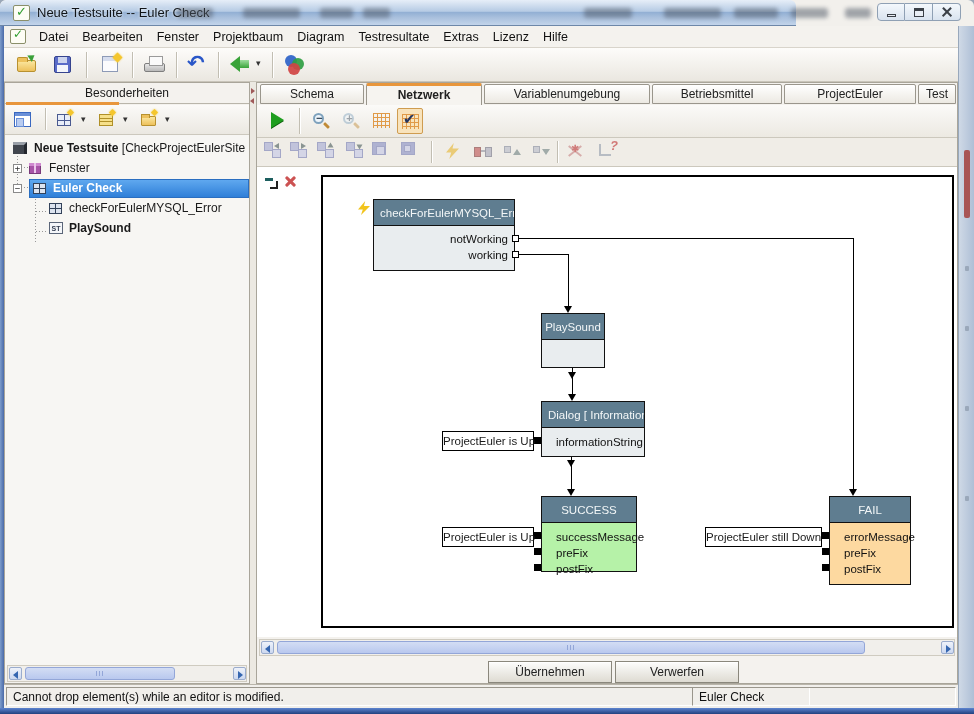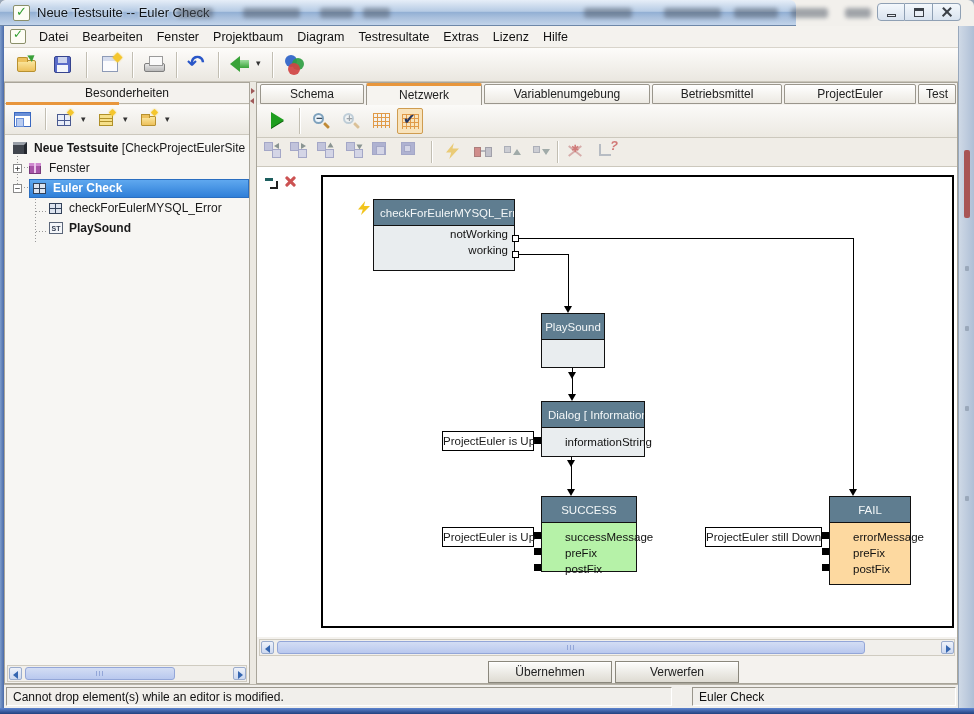--- a/index.html
+++ b/index.html
@@ -152,21 +152,21 @@
   .i-connadd{position:absolute;left:8px;top:10px;width:14px;height:13px;}
   .i-connadd::before{content:"";position:absolute;left:0;top:1px;width:8px;height:3px;background:#1d5f5f;}
   .i-connadd::after{content:"";position:absolute;left:5px;top:4px;width:6px;height:6px;border-right:2px solid #222;border-bottom:2px solid #222;}
   .i-redx a,.i-redx b{position:absolute;left:0;top:5px;width:13px;height:3px;background:#cc5252;border-radius:1px;}
   .i-redx a{transform:rotate(45deg);} .i-redx b{transform:rotate(-45deg);}
   .i-bolt{position:absolute;width:12px;height:14px;background:#f2c41c;clip-path:polygon(60% 0,0 60%,40% 60%,25% 100%,100% 35%,50% 35%);filter:drop-shadow(0 0 1px #8a6a00);}
   .node{position:absolute;border:1px solid #111;background:#e9edef;}
   .nhead{height:26px;line-height:26px;background:#5f7d90;color:#f2f6f7;font-size:11.5px;border-bottom:1px solid #111;padding-left:6px;white-space:nowrap;overflow:hidden;}
   .nhead.ctr{text-align:center;padding-left:0;}
   .nbody{position:relative;font-size:11.5px;color:#111;}
-  .nrow{height:16px;line-height:16px;padding-left:23px;white-space:nowrap;}
+  .nrow{height:16px;line-height:16px;padding-left:14px;white-space:nowrap;}
   .nrow.r{text-align:right;padding-right:6px;padding-left:0;}
   .porto{position:absolute;width:7px;height:7px;background:#fff;border:1px solid #000;}
   .porti{position:absolute;width:7px;height:7px;background:#000;}
   .dlabel{position:absolute;height:20px;line-height:18px;border:1px solid #000;background:#fff;font-size:11.5px;text-align:center;white-space:nowrap;}
   .line{position:absolute;background:#000;}
   .arr-d{position:absolute;width:0;height:0;border-left:4px solid transparent;border-right:4px solid transparent;border-top:7px solid #000;}
 
   
   .btn{position:absolute;width:124px;height:22px;background:linear-gradient(#fdfdfc,#dedbd2);border:1px solid #8a877c;
        text-align:center;line-height:21px;font-size:12px;color:#222;box-shadow:inset 0 1px 0 #fff;}
@@ -321,21 +321,21 @@
     </div>
   </div>
 
   <div class="splitter">
       <i class="sp1"></i>
       <i class="sp2"></i>
     </div>
 
   <div class="rpanel">
     <span class="tab" style="left:3px;width:104px;">Schema</span>
-    <span class="tab active" style="left:109px;width:116px;">Netzwerk</span>
+    <span class="tab active" style="left:109px;width:116px;font-weight:bold;">Netzwerk</span>
     <span class="tab" style="left:227px;width:166px;">Variablenumgebung</span>
     <span class="tab" style="left:395px;width:130px;">Betriebsmittel</span>
     <span class="tab" style="left:527px;width:132px;">ProjectEuler</span>
     <span class="tab" style="left:661px;width:38px;">Test</span>
 
     <div class="rtb1">
       <span class="tbtn" style="left:6px;top:2px;">
           <i class="i-play"></i>
         </span>
       <span class="tsep" style="left:42px;top:3px;height:26px;"></span>
@@ -432,21 +432,21 @@
       </div>
       <div style="position:absolute;left:0;top:0;">
         <i class="line" style="left:314px;top:288px;width:1px;height:34px;"></i>
         <i class="arr-d" style="left:310px;top:293px;"></i>
         <i class="arr-d" style="left:310px;top:322px;"></i>
       </div>
 
       <i class="i-bolt" style="left:101px;top:34px;"></i>
       <div class="node" style="left:116px;top:32px;width:142px;">
         <div class="nhead">checkForEulerMYSQL_Error</div>
-        <div class="nbody" style="height:44px;">
+        <div class="nbody" style="height:44px;padding-top:5px;">
           <div class="nrow r">notWorking</div>
           <div class="nrow r">working</div>
         </div>
       </div>
       <i class="porto" style="left:255px;top:68px;"></i>
       <i class="porto" style="left:255px;top:84px;"></i>
 
       <div class="node" style="left:284px;top:146px;width:64px;">
         <div class="nhead ctr">PlaySound</div>
         <div class="nbody" style="height:27px;"></div>
@@ -496,21 +496,21 @@
       <span class="sb-arr" style="left:681px;top:1px;">
           <i class="ar"></i>
         </span>
     </div>
 
     <div class="btn" style="left:231px;top:578px;">Übernehmen</div>
     <div class="btn" style="left:358px;top:578px;">Verwerfen</div>
   </div>
 
   <div class="statusbar">
-    <span class="scell" style="left:2px;width:666px;">Cannot drop element(s) while an editor is modified.</span>
+    <span class="scell" style="left:2px;width:804px;">Cannot drop element(s) while an editor is modified.</span>
     <span class="scell" style="left:688px;width:264px;">Euler Check</span>
   </div>
 
   <div class="frame-l"></div>
   <div class="frame-r">
     <i class="marker"></i>
     <i class="mk2" style="top:240px;"></i>
     <i class="mk2" style="top:300px;"></i>
     <i class="mk2" style="top:380px;"></i>
     <i class="mk2" style="top:470px;"></i>

